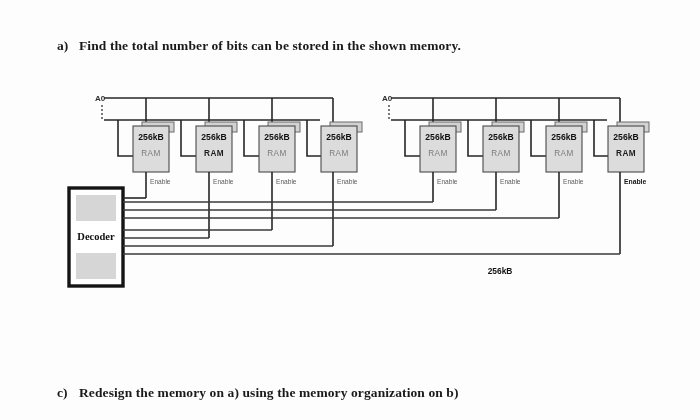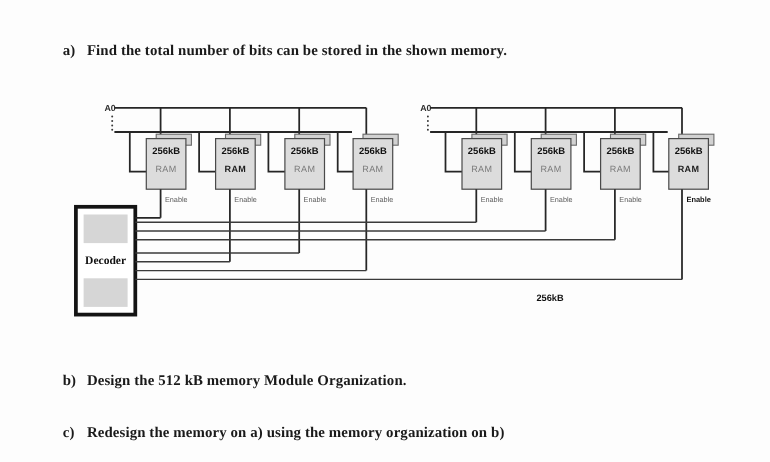--- a/index.html
+++ b/index.html
@@ -275,21 +275,18 @@
         <path class="wire-thin" d="M 123 152 L 272 152"></path>
         <path class="wire-thin" d="M 123 160 L 209 160"></path>
         <path class="wire-thin" d="M 123 168 L 333 168"></path>
         <path class="wire-thin" d="M 123 176 L 620 176"></path>
       </g>
 
       <text class="lbl-bottom" x="500" y="196">256kB</text>
     </svg>
   </div>
 
-  <div class="q-line" id="q-b">
-    <span class="q-marker">b)</span><span>Design the 512 kB memory Module Organization.</span>
-  </div>
 
   <div class="q-line" id="q-c">
     <span class="q-marker">c)</span><span>Redesign the memory on a) using the memory organization on b)</span>
   </div>
 
 </div>
 
 </body></html>

